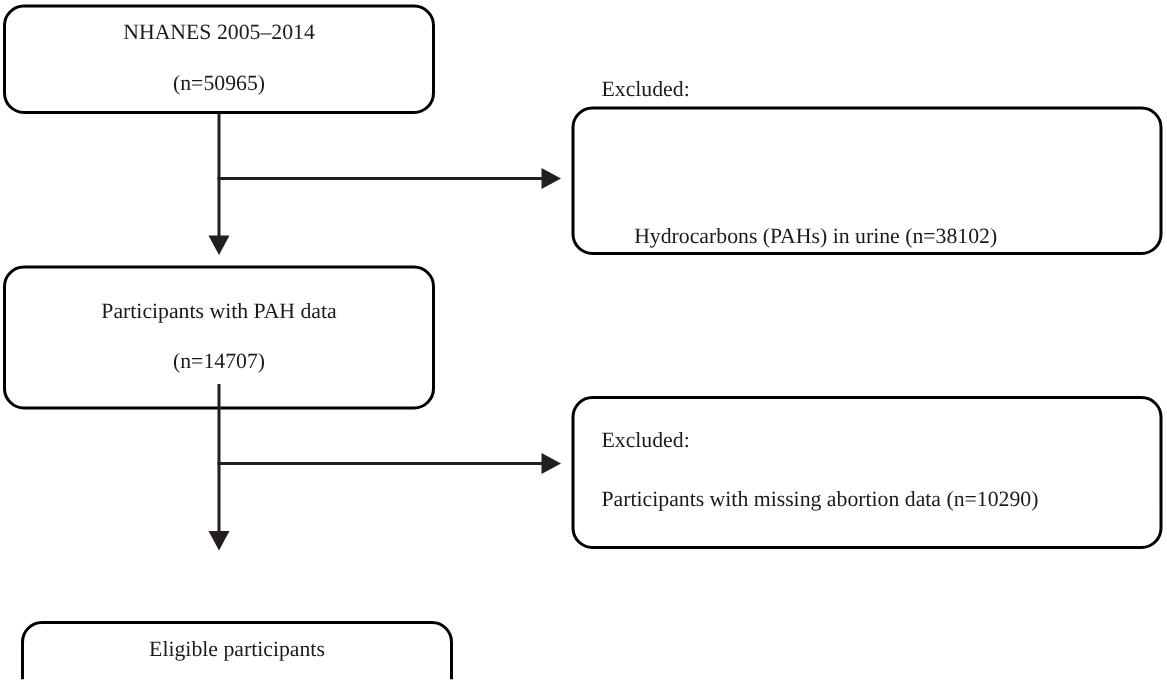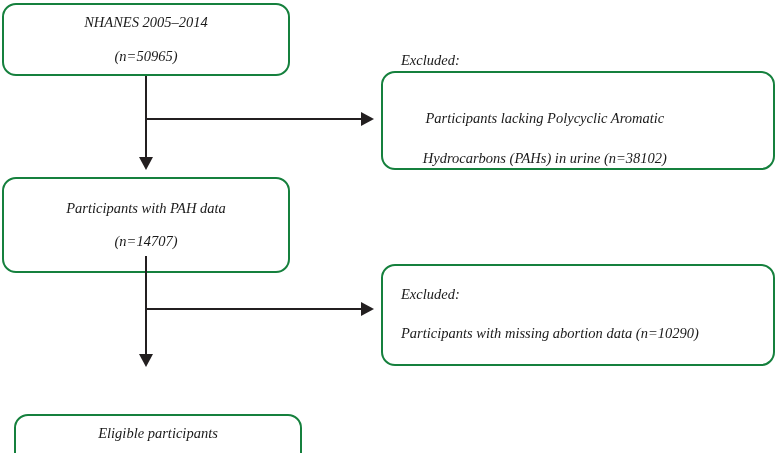--- a/index.html
+++ b/index.html
@@ -12,27 +12,26 @@
     width: 778px;
     height: 453px;
     background: #ffffff;
     font-family: "Liberation Serif", "DejaVu Serif", serif;
     color: #1a1a1a;
     overflow: hidden;
   }
   .node-box {
     position: absolute;
     box-sizing: border-box;
-    border: 2px solid #15803d;
+    border: 2px solid #000000;
     border-radius: 14px;
     background: #ffffff;
     display: flex;
     flex-direction: column;
     justify-content: center;
-    font-style: italic;
   }
   .node-box.centered {
     align-items: center;
     text-align: center;
   }
   .node-box.left-aligned {
     align-items: flex-start;
     text-align: center;
     padding-left: 18px;
     padding-right: 14px;
@@ -102,21 +101,21 @@
 
   <div class="conn conn-v" id="conn1-v"></div>
   <div class="arrow-down" id="conn1-arrow"></div>
 
   <div class="conn conn-h" id="conn1-h"></div>
   <div class="arrow-right" id="conn1-harrow"></div>
 
   <div class="node-box left-aligned" id="box-excl-1">
     <div class="node-line excl-head">Excluded:</div>
     <div class="node-line excl-body">
-      <span>Participants lacking Polycyclic Aromatic</span><br>
+      <br>
       <span>Hydrocarbons (PAHs) in urine (n=38102)</span>
     </div>
   </div>
 
   <div class="node-box centered" id="box-withpah">
     <div class="node-line primary">Participants with PAH data</div>
     <div class="node-line">(n=14707)</div>
   </div>
 
   <div class="conn conn-v" id="conn2-v"></div>

